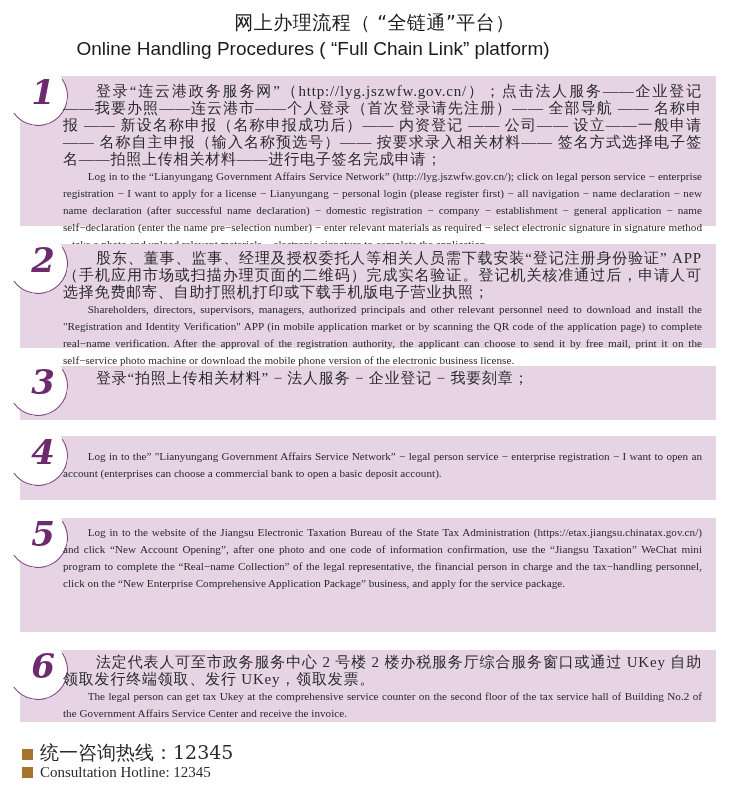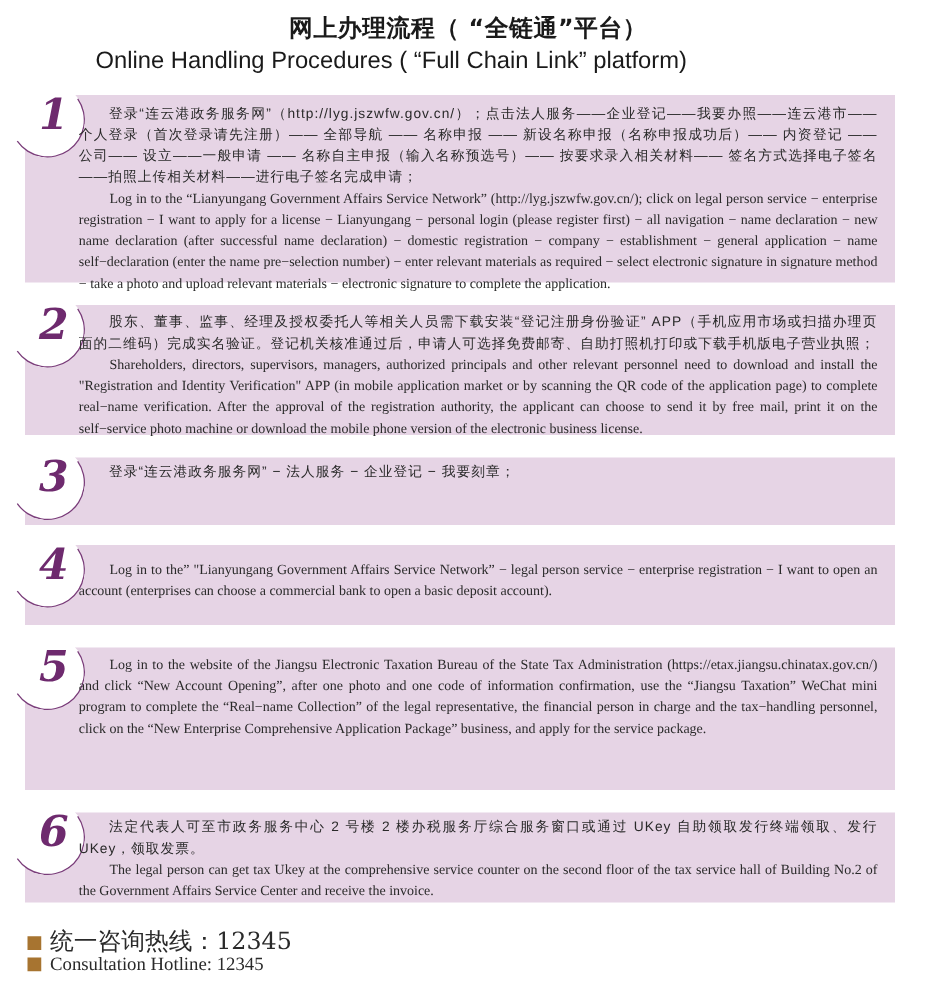--- a/index.html
+++ b/index.html
@@ -1,36 +1,36 @@
 <!DOCTYPE html>
 <html><head>
   <meta charset="utf-8">
   <style>
     html, body { margin: 0; padding: 0; background: #ffffff; }
     body { width: 749px; height: 795px; position: relative; overflow: hidden; }
     .title-zh {
       position: absolute; top: 10px; left: 0; width: 749px; text-align: center;
-      font-family: "DejaVu Sans", sans-serif; font-size: 19px; color: #1a1a1a; letter-spacing: 0.5px; font-weight: bold;
+      font-family: "DejaVu Sans", sans-serif; font-size: 19px; color: #1a1a1a; letter-spacing: 0.5px;
     }
     .title-en {
       position: absolute; top: 38px; left: 0; width: 626px; text-align: center;
       font-family: "Liberation Sans", sans-serif; font-size: 19px; color: #1a1a1a;
     }
     .step { position: absolute; left: 20px; width: 696px; }
     .panel {
       position: absolute; left: 0; top: 0; right: 0; bottom: 0;
       background: #e6d4e5;
     }
     .text {
       position: absolute; left: 43px; right: 14px;
       font-family: "Liberation Serif", serif; color: #2a2a2a;
       font-size: 11.2px; line-height: 17px; text-align: justify;
     }
     .text p { margin: 0; text-indent: 2.2em; }
-    .text p.zh { font-family: Liberation Sans, sans-serif; font-size: 11px; letter-spacing: 0.8px; }
+    .text p.zh { font-family: Liberation Serif, serif; font-size: 15px; letter-spacing: 0.8px; }
     .badge {
       position: absolute; left: -12px; top: -10px; width: 58px; height: 58px;
       border-radius: 50%; border-right: 1px solid #7a3d7a; border-bottom: 1px solid #7a3d7a;
       border-left: 1px solid transparent; border-top: 1px solid transparent;
       transform: rotate(10deg);
       background: #ffffff;
     }
     .num {
       position: absolute; left: 0; top: -4px; width: 46px; text-align: center;
       font-family: "DejaVu Serif", serif; font-weight: bold; font-style: italic;
@@ -70,21 +70,21 @@
     <p class="zh">股东、董事、监事、经理及授权委托人等相关人员需下载安装“登记注册身份验证” APP（手机应用市场或扫描办理页面的二维码）完成实名验证。登记机关核准通过后，申请人可选择免费邮寄、自助打照机打印或下载手机版电子营业执照；</p>
     <p>Shareholders, directors, supervisors, managers, authorized principals and other relevant personnel need to download and install the "Registration and Identity Verification" APP (in mobile application market or by scanning the QR code of the application page) to complete real−name verification. After the approval of the registration authority, the applicant can choose to send it by free mail, print it on the self−service photo machine or download the mobile phone version of the electronic business license.</p>
   </div>
 </div>
 
 <div class="step" style="top:366px;height:54px;">
   <div class="panel"></div>
   <div class="badge"></div>
   <div class="num">3</div>
   <div class="text" style="top:4px;">
-    <p class="zh">登录“连云港政务服务网” − 法人服务 − 企业登记 − 我要刻章；</p>
+    <p class="zh">登录“拍照上传相关材料” − 法人服务 − 企业登记 − 我要刻章；</p>
   </div>
 </div>
 
 <div class="step" style="top:436px;height:64px;">
   <div class="panel"></div>
   <div class="badge"></div>
   <div class="num">4</div>
   <div class="text" style="top:12px;">
     <p>Log in to the” "Lianyungang Government Affairs Service Network” − legal person service − enterprise registration − I want to open an account (enterprises can choose a commercial bank to open a basic deposit account).</p>
   </div>

